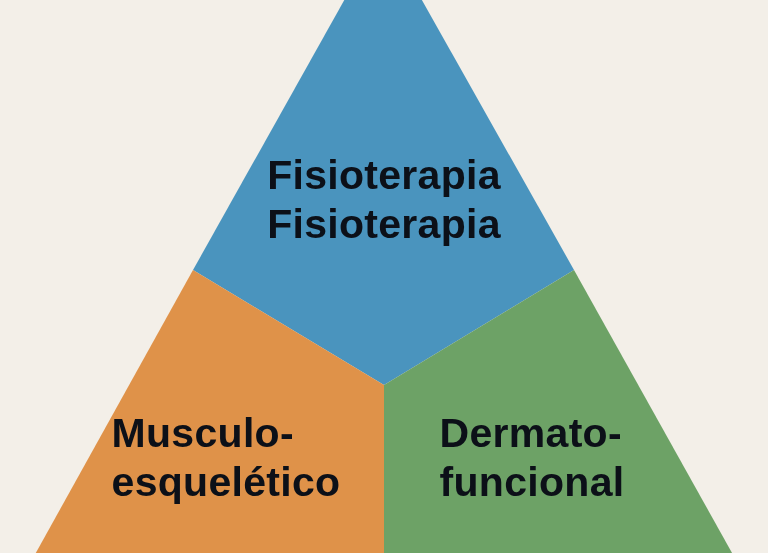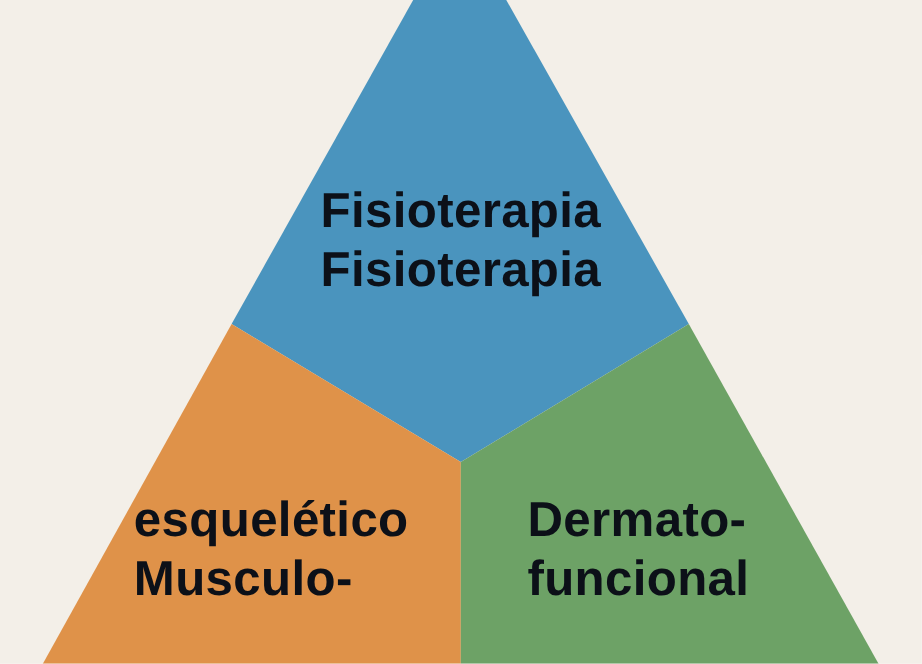--- a/index.html
+++ b/index.html
@@ -47,22 +47,22 @@
     <polygon points="193,270 384,385 384,612 3,612" fill="#DF9249"></polygon>
     <polygon points="574,270 384,385 384,612 765,612" fill="#6DA266"></polygon>
   </svg>
 
   <div class="seg-label seg-label--top">
     <div>Fisioterapia</div>
     <div>Fisioterapia</div>
   </div>
 
   <div class="seg-label seg-label--left">
+    <div>Musculo-</div>
     <div>esquelético</div>
-    <div>Musculo-</div>
   </div>
 
   <div class="seg-label seg-label--right">
     <div>Dermato-</div>
     <div>funcional</div>
   </div>
 
 </div>
 
 </body></html>

